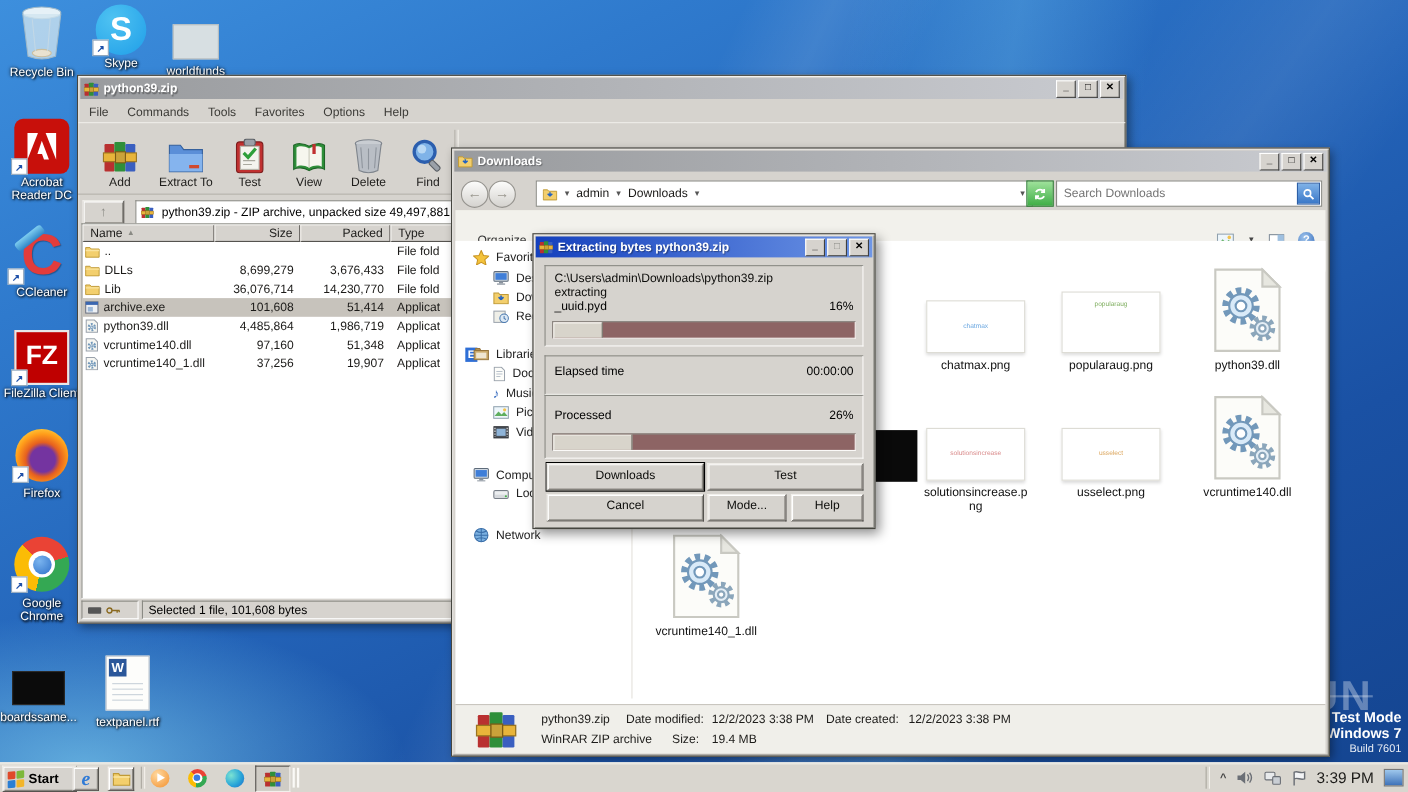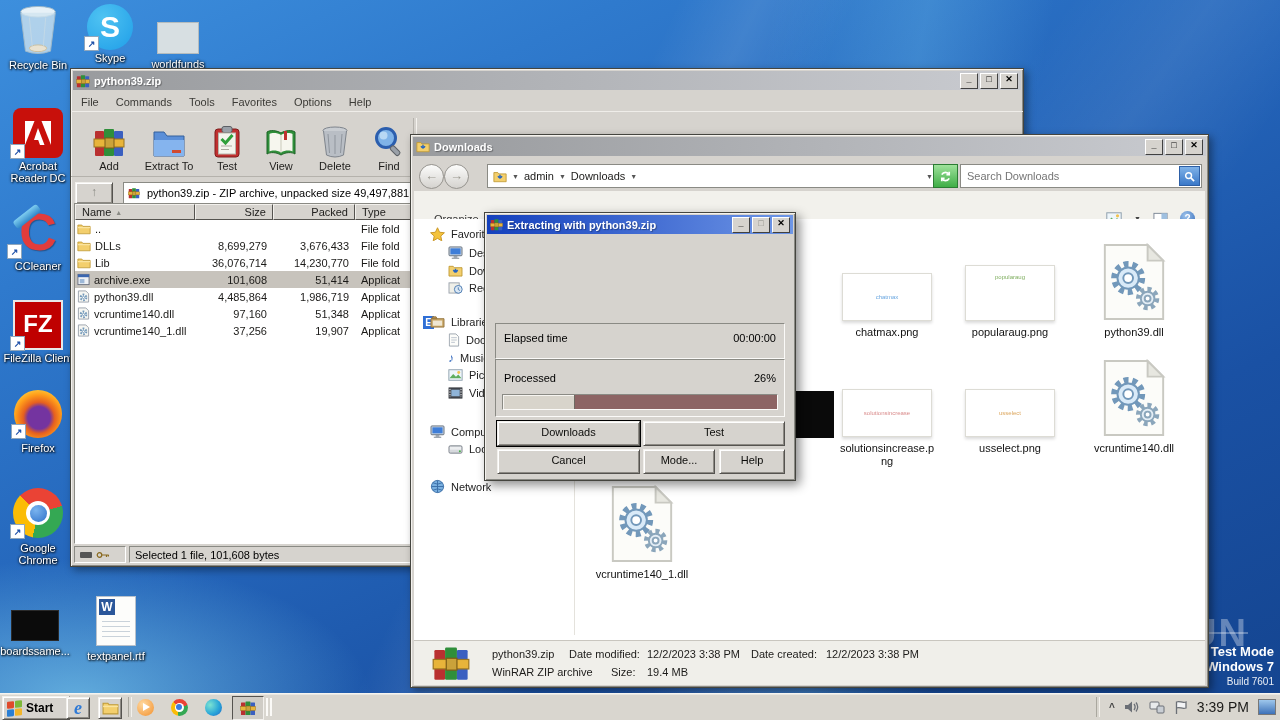--- a/index.html
+++ b/index.html
@@ -797,26 +797,37 @@
       <span style="left:337px;top:7px">Date created:</span>
       <span style="left:412px;top:7px">12/2/2023 3:38 PM</span>
     </div>
   </div>
 
   <div class="win dialog">
     <div class="tbar active">
       <svg width="13" height="13" viewBox="0 0 32 32">
           <use href="#sym-books"></use>
         </svg>
-      <span>Extracting with python39.zip</span>
+      <span>Extracting bytes python39.zip</span>
       <span class="winbtns">
         <span class="wbtn">_</span>
         <span class="wbtn" style="color:#8a8a84">□</span>
         <span class="wbtn">✕</span>
       </span>
+    </div>
+    <div class="grp" style="top:28px;height:72px">
+      <div class="tx">C:\Users\admin\Downloads\python39.zip</div>
+      <div class="tx" style="padding-top:0">extracting</div>
+      <div class="rowflex">
+        <span>_uuid.pyd</span>
+        <span>16%</span>
+      </div>
+      <div class="pbar">
+        <div class="pdone" style="width: 16%;"></div>
+      </div>
     </div>
     <div class="grp" style="top:110px;height:34px">
       <div class="rowflex" style="padding-top:8px">
         <span>Elapsed time</span>
         <span>00:00:00</span>
       </div>
     </div>
     <div class="grp" style="top:146px;height:56px">
       <div class="rowflex" style="padding-top:12px">
         <span>Processed</span>

